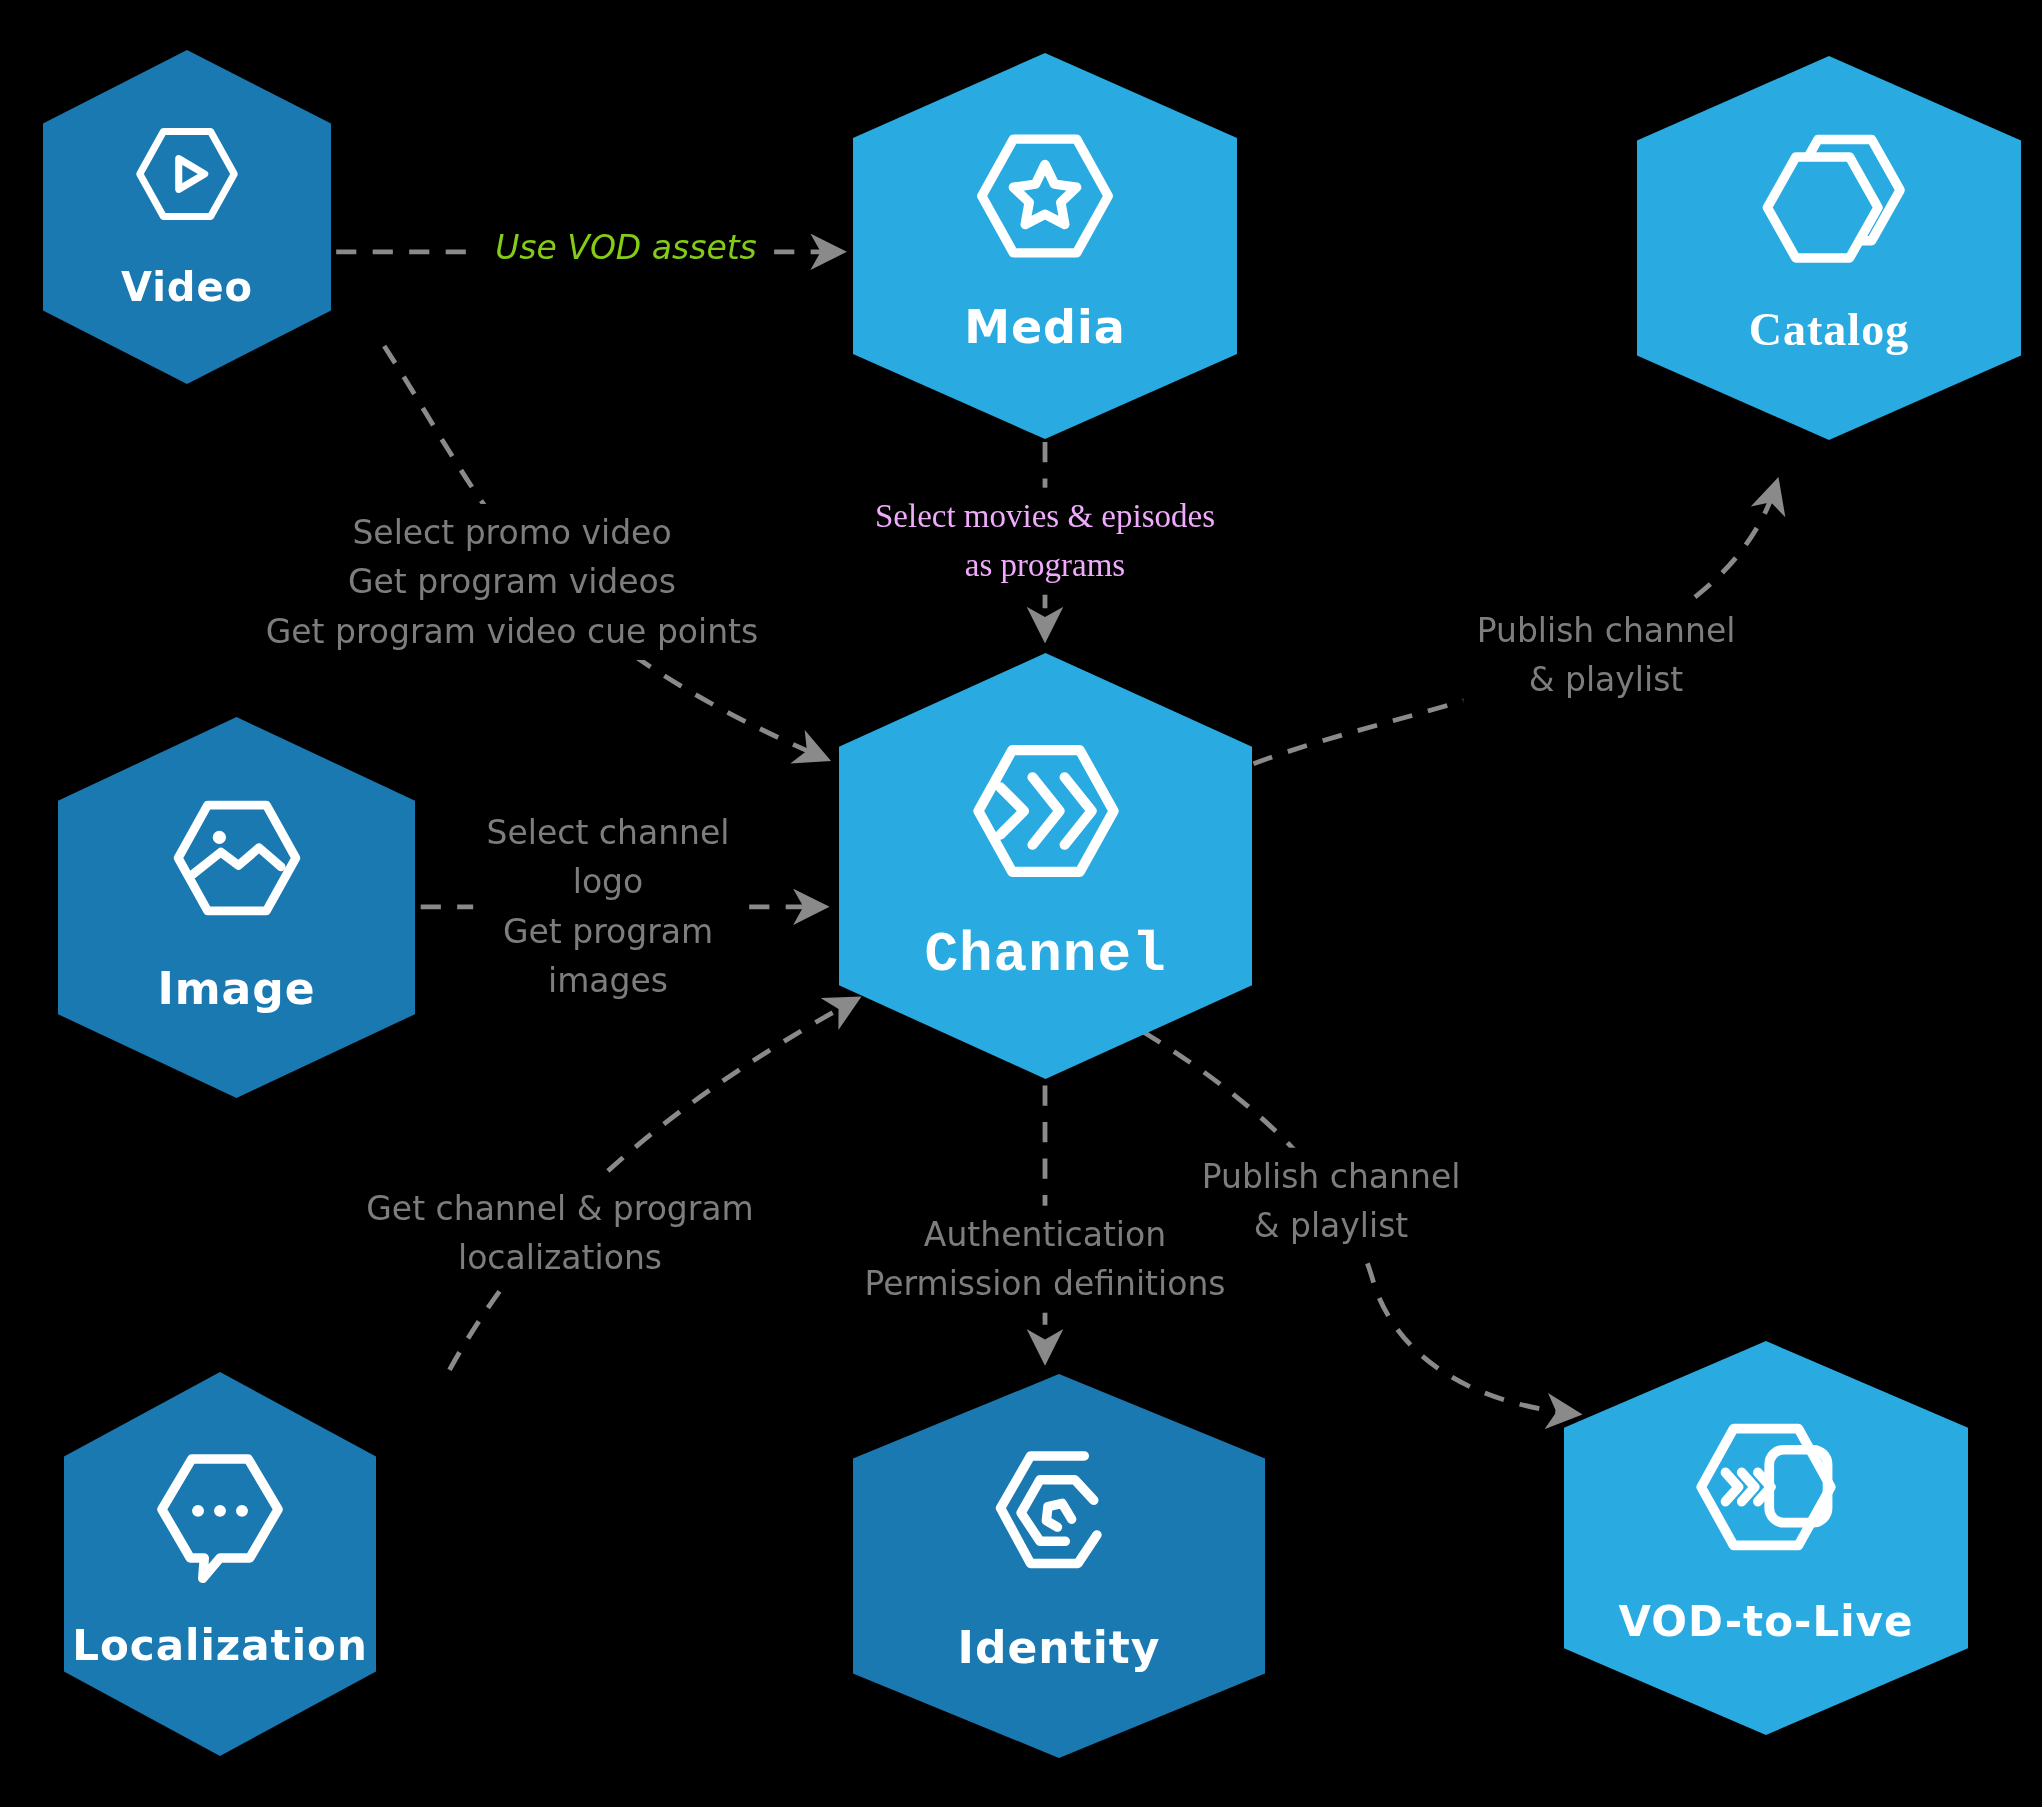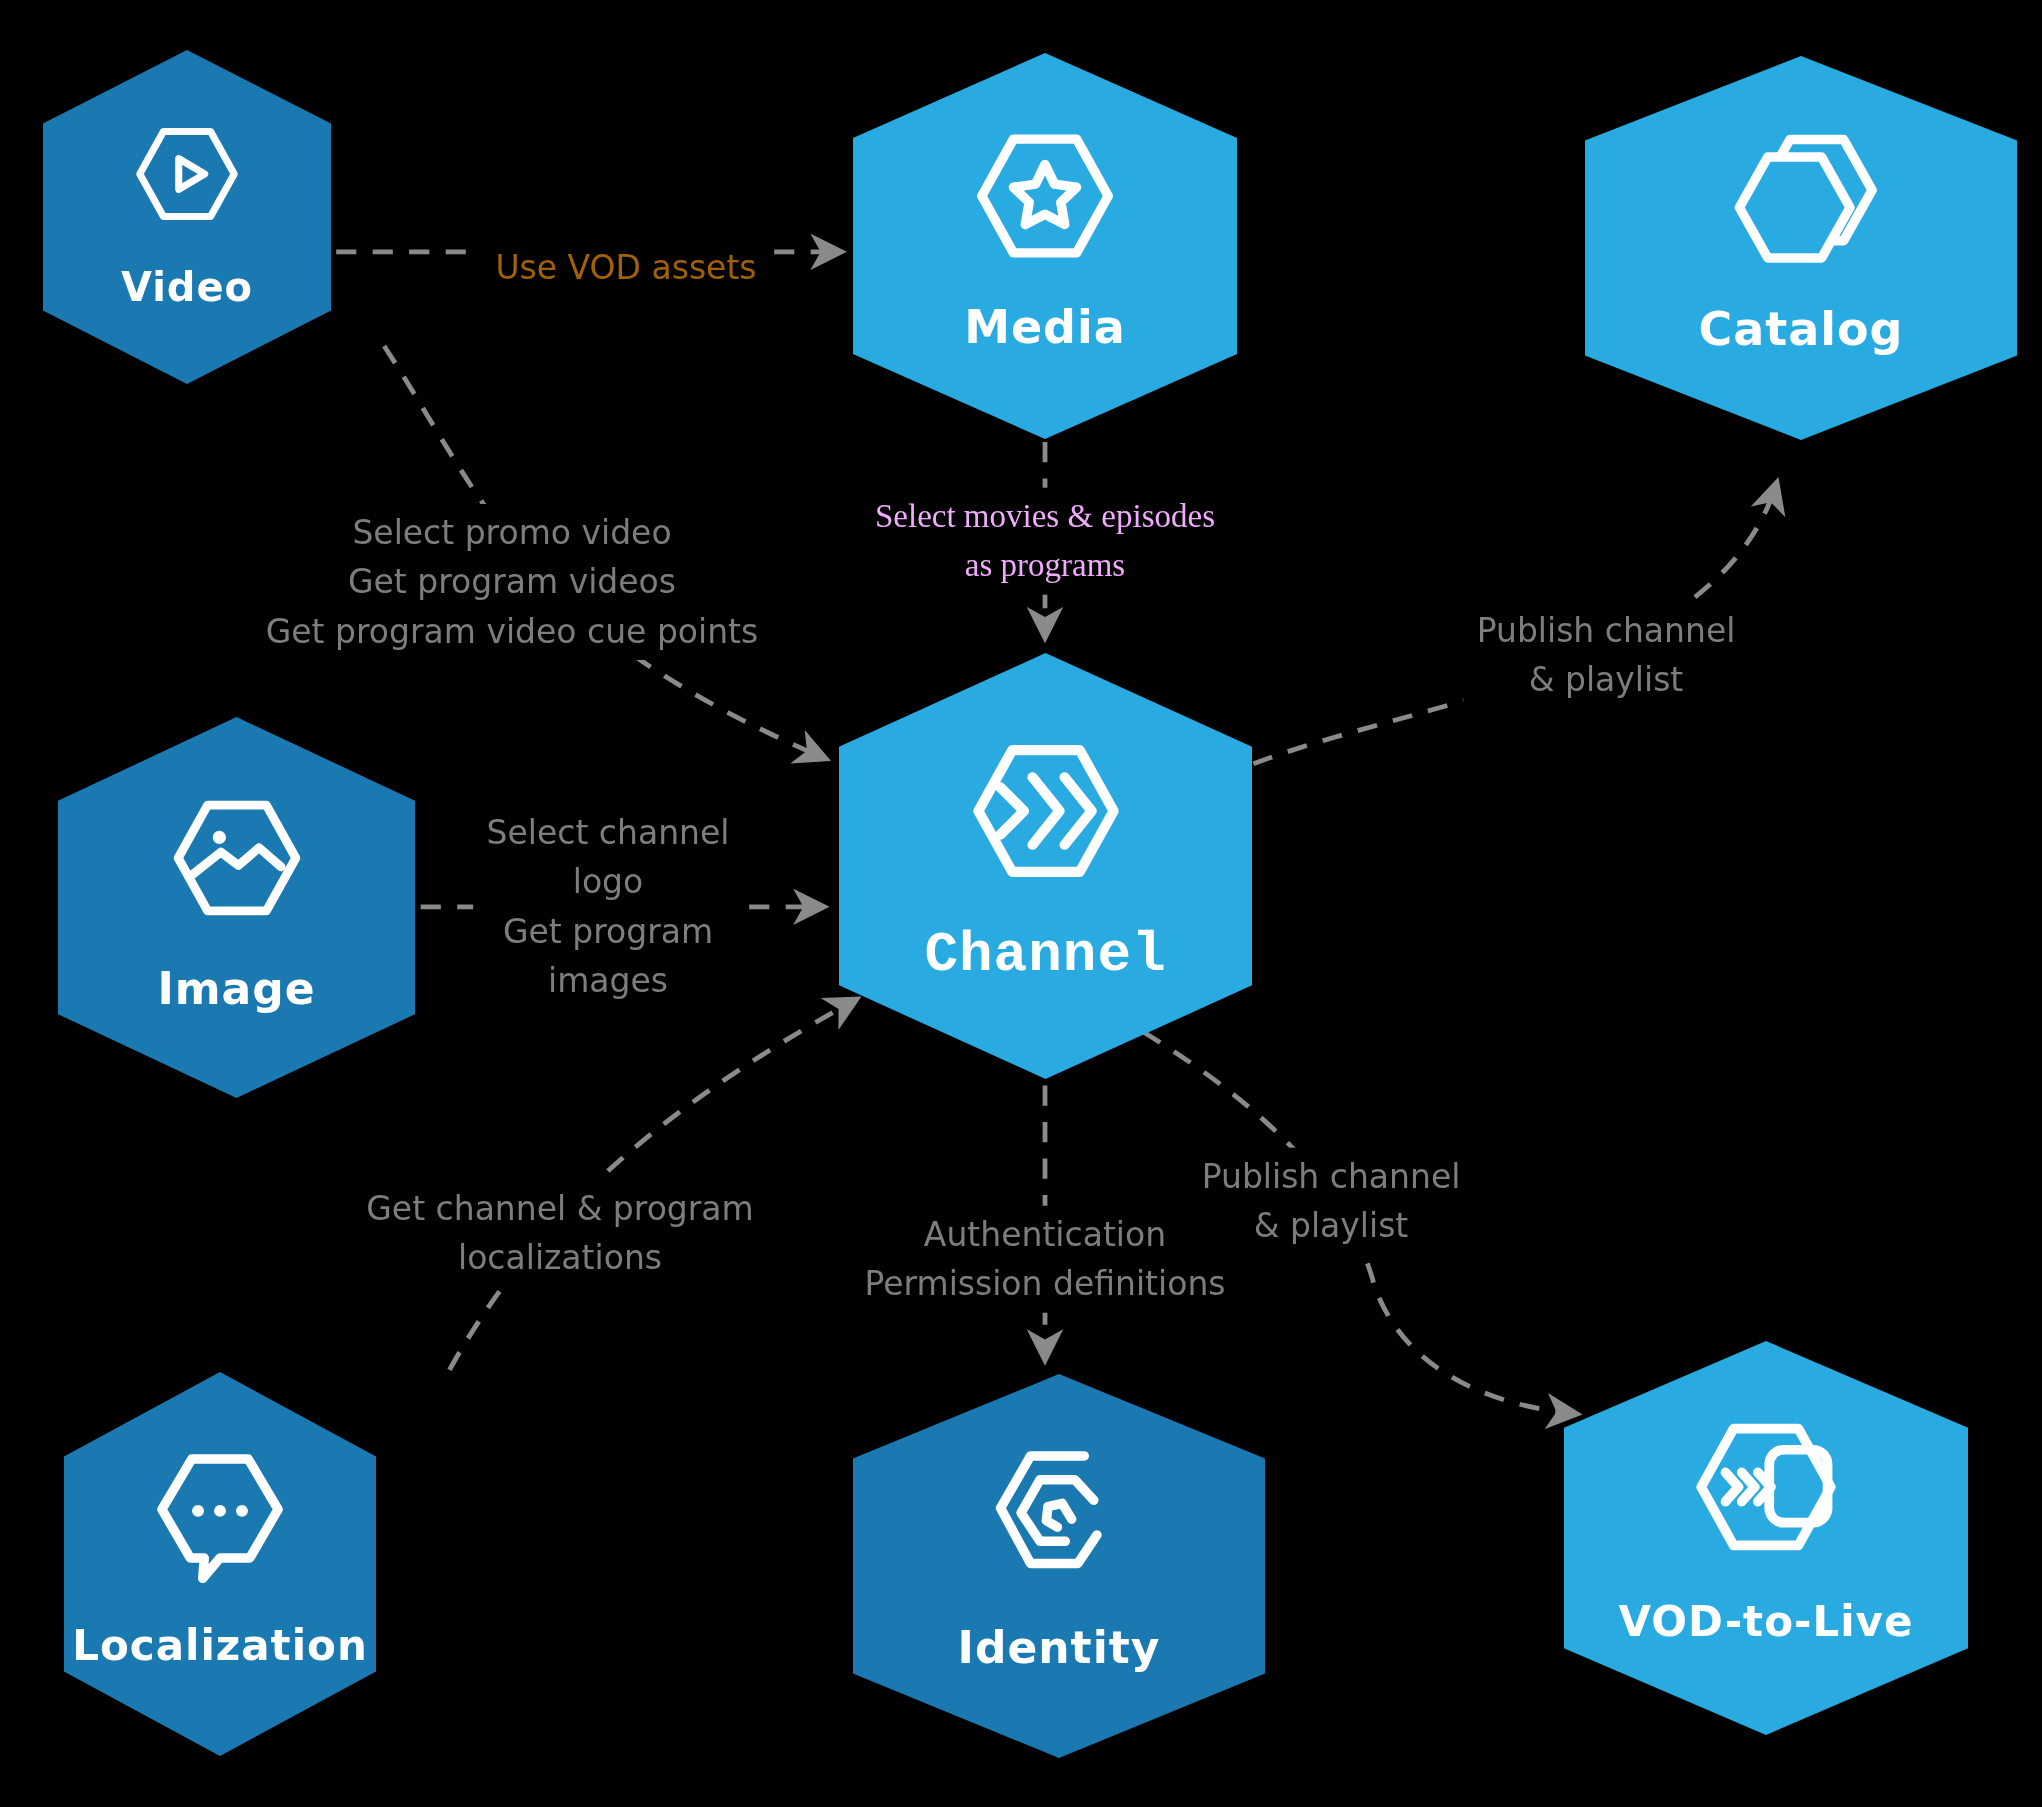--- a/index.html
+++ b/index.html
@@ -28,21 +28,21 @@
       </defs>
       <path d="M 350 262 H 876" fill="none" stroke="#8a8a8a" stroke-width="5" stroke-dasharray="21 17" marker-end="url(#arrow)"></path>
       <path d="M 400 360 C 510 530, 545 655, 860 790" fill="none" stroke="#8a8a8a" stroke-width="5" stroke-dasharray="21 17" marker-end="url(#arrow)"></path>
       <path d="M 1088 460 V 664" fill="none" stroke="#8a8a8a" stroke-width="5" stroke-dasharray="21 17" marker-end="url(#arrow)"></path>
       <path d="M 1305 795 C 1480 728, 1790 700, 1850 502" fill="none" stroke="#8a8a8a" stroke-width="5" stroke-dasharray="21 17" marker-end="url(#arrow)"></path>
       <path d="M 438 944 H 858" fill="none" stroke="#8a8a8a" stroke-width="5" stroke-dasharray="21 17" marker-end="url(#arrow)"></path>
       <path d="M 468 1426 C 545 1288, 660 1168, 892 1040" fill="none" stroke="#8a8a8a" stroke-width="5" stroke-dasharray="21 17" marker-end="url(#arrow)"></path>
       <path d="M 1088 1130 V 1416" fill="none" stroke="#8a8a8a" stroke-width="5" stroke-dasharray="21 17" marker-end="url(#arrow)"></path>
       <path d="M 1190 1074 C 1330 1160, 1405 1245, 1430 1335 C 1455 1415, 1535 1462, 1642 1472" fill="none" stroke="#8a8a8a" stroke-width="5" stroke-dasharray="21 17" marker-end="url(#arrow)"></path>
     </svg>
-    <div class="conn-label" style="left: 626px; top: 268px; color: #a16207;">
+    <div class="conn-label" style="left: 626px; top: 248px; color: #84cc16; font-style: italic;">
       <div>Use VOD assets</div>
     </div>
     <div class="conn-label" style="left: 512px; top: 582px; color: rgb(125, 125, 125);">
       <div>Select promo video</div>
       <div>Get program videos</div>
       <div>Get program video cue points</div>
     </div>
     <div class="conn-label" style="left: 1045px; top: 541px; color: #f0abfc; font-family: Liberation Serif, serif;">
       <div>Select movies &amp; episodes</div>
       <div>as programs</div>
@@ -78,21 +78,21 @@
       <div class="node-label" style="font-size: 40px; color: rgb(255, 255, 255);">Video</div>
     </div>
     <div class="node" style="left: 853px; top: 53px; width: 384px; height: 386px;">
       <div class="hex" style="background: rgb(41, 171, 226);"></div>
       <svg viewBox="0 0 100 100" width="158" height="158" class="icon" style="color: rgb(41, 171, 226);">
         <polygon points="10,50 30,14 70,14 90,50 70,86 30,86" fill="none" stroke="#fff" stroke-width="6" stroke-linecap="round" stroke-linejoin="round"></polygon>
         <path d="M 50 30 L 56 42.5 L 70 44.5 L 60 54 L 62.5 68 L 50 61.5 L 37.5 68 L 40 54 L 30 44.5 L 44 42.5 Z" fill="none" stroke="#fff" stroke-width="6" stroke-linecap="round" stroke-linejoin="round"></path>
       </svg>
       <div class="node-label" style="font-size: 46px; color: rgb(255, 255, 255);">Media</div>
     </div>
-    <div class="node" style="left: 1585px; top: 56px; width: 432px; height: 384px;">
+    <div class="node" style="left: 1637px; top: 56px; width: 384px; height: 384px; font-family: Liberation Serif, serif;">
       <div class="hex" style="background: rgb(41, 171, 226);"></div>
       <svg viewBox="0 0 100 100" width="158" height="158" class="icon" style="color: rgb(41, 171, 226);">
         <g transform="translate(11,-7)">
           <polygon points="14,52 32,20 66,20 84,52 66,84 32,84" fill="none" stroke="#fff" stroke-width="6" stroke-linecap="round" stroke-linejoin="round"></polygon>
         </g>
         <polygon points="14,52 32,20 66,20 84,52 66,84 32,84" transform="translate(-3,4)" fill="currentColor" stroke="#fff" stroke-width="6" stroke-linejoin="round"></polygon>
       </svg>
       <div class="node-label" style="font-size: 46px; color: rgb(255, 255, 255);">Catalog</div>
     </div>
     <div class="node" style="left: 58px; top: 717px; width: 357px; height: 381px;">

